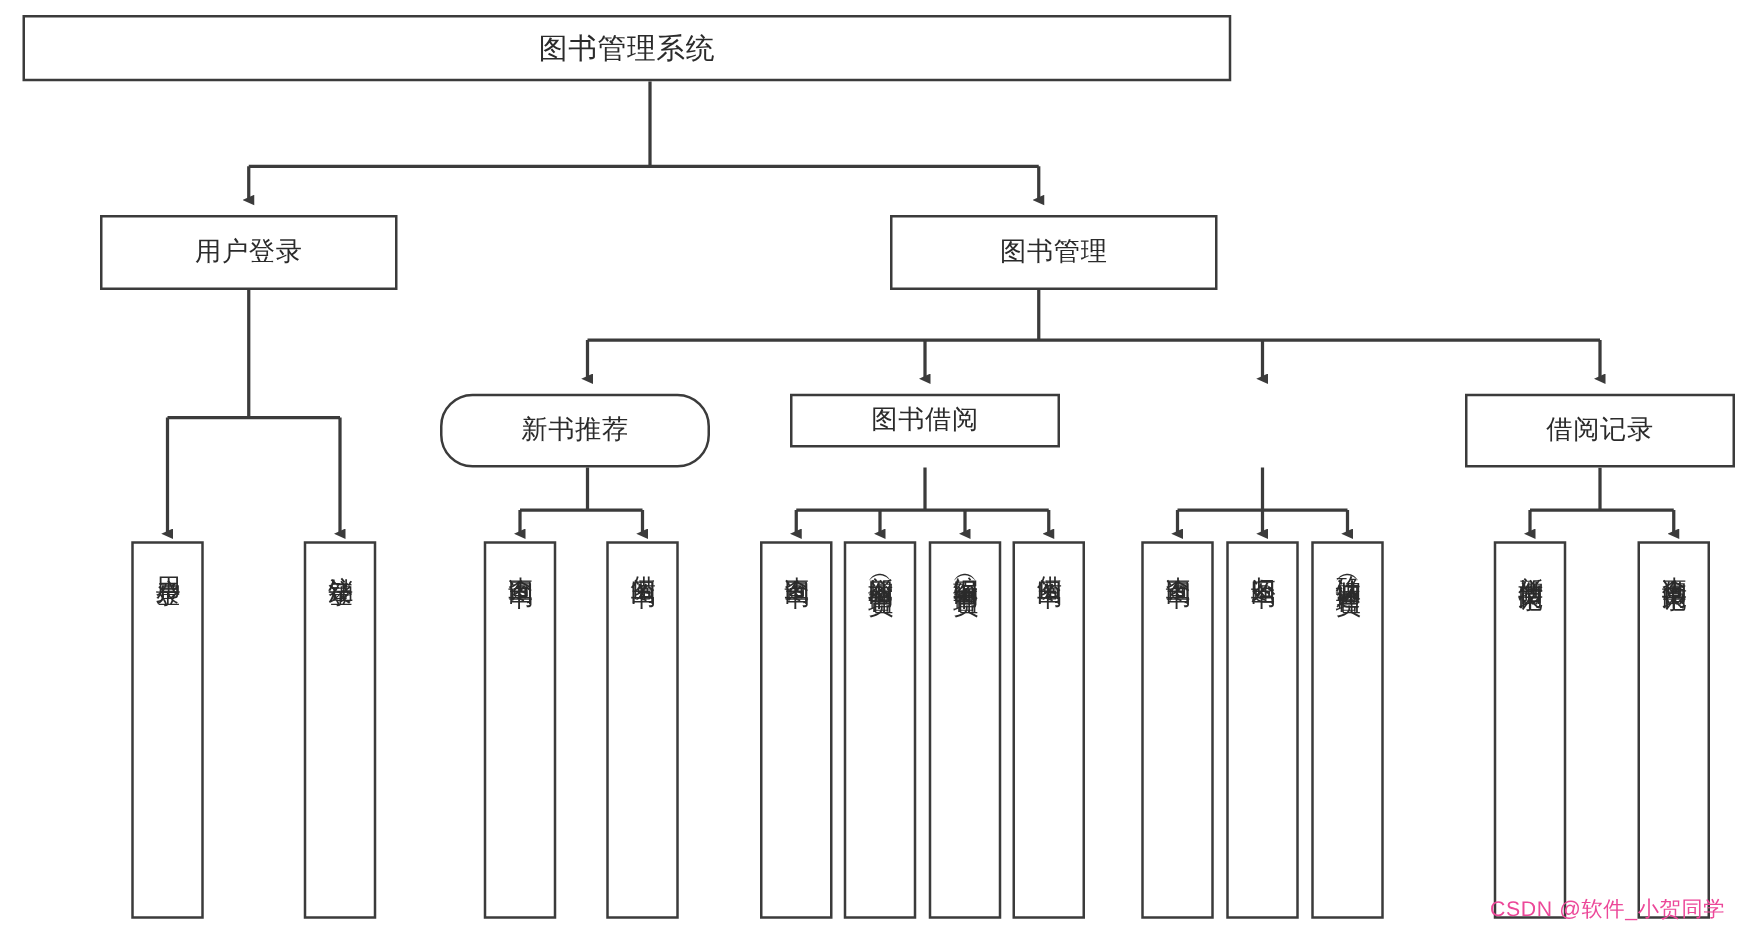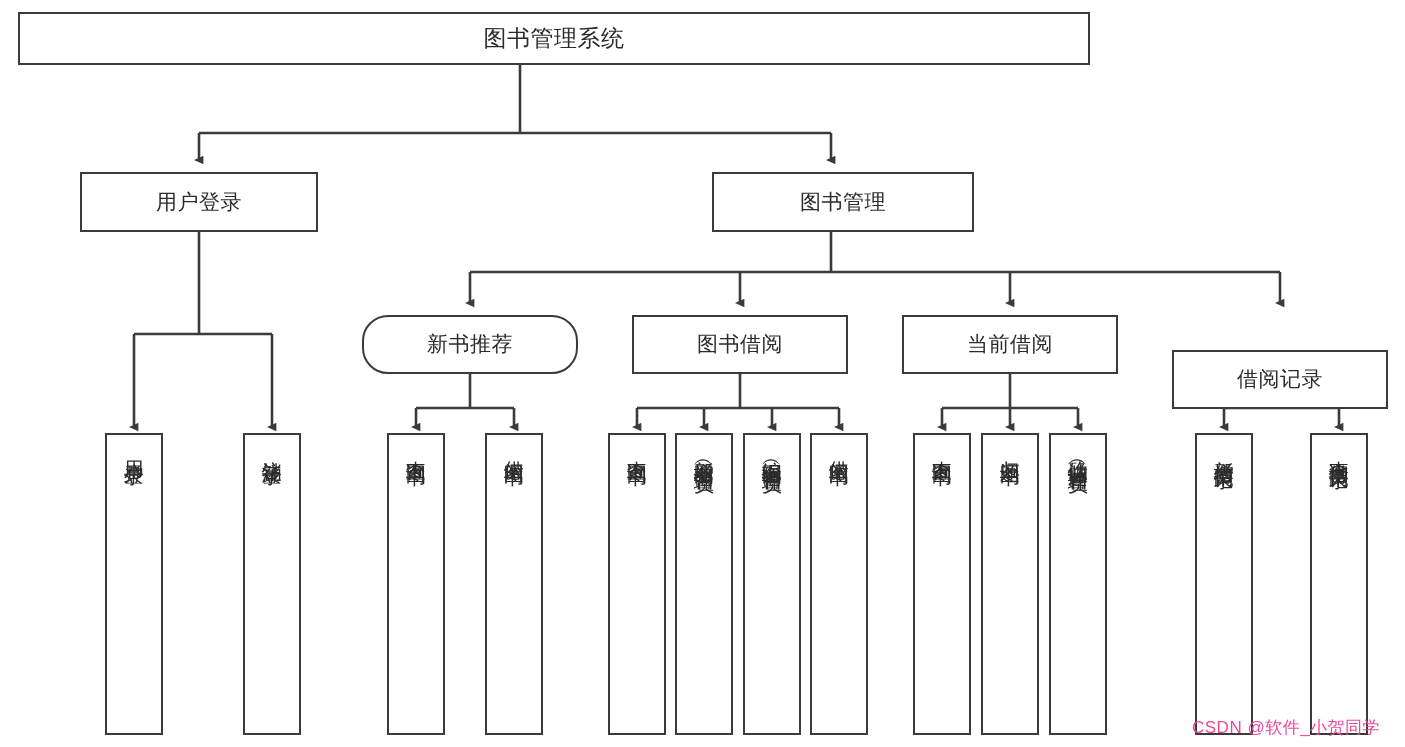--- a/index.html
+++ b/index.html
@@ -115,41 +115,38 @@
       <path d="M1010,408 L1010,427" marker-end="url(#arrow)"></path>
       <path d="M1078,408 L1078,427" marker-end="url(#arrow)"></path>
 
       <path d="M1280,374 L1280,408"></path>
       <path d="M1224,408 L1339,408"></path>
       <path d="M1224,408 L1224,427" marker-end="url(#arrow)"></path>
       <path d="M1339,408 L1339,427" marker-end="url(#arrow)"></path>
     </g>
   </svg>
 
-  <div class="node root" style="left:18px; top:12px; width:1072px; height:53px;">
+  <div class="node root" style="left:18px; top:12px; width:967px; height:53px;">
     <span class="lbl">图书管理系统</span>
   </div>
 
   <div class="node lvl1" style="left:80px; top:172px; width:238px; height:60px;">
     <span class="lbl">用户登录</span>
   </div>
   <div class="node lvl1" style="left:712px; top:172px; width:262px; height:60px;">
     <span class="lbl">图书管理</span>
   </div>
 
-  <div class="node lvl2" style="left:362px; top:315px; width:216px; height:59px;border-radius:26px;">
+  <div class="node lvl2" style="left:352px; top:315px; width:216px; height:59px;border-radius:26px;">
     <span class="lbl">新书推荐</span>
   </div>
-  <div class="node lvl2" style="left:632px; top:315px; width:216px; height:59px;">
+  <div class="node lvl2" style="left:632px; top:315px; width:216px; height:43px;">
     <span class="lbl">图书借阅</span>
   </div>
-  <div class="node lvl2" style="left:902px; top:315px; width:216px; height:59px;">
-    <span class="lbl">当前借阅</span>
-  </div>
-  <div class="node lvl2" style="left:1172px; top:315px; width:216px; height:59px;margin-top:35px;">
+  <div class="node lvl2" style="left:1172px; top:315px; width:216px; height:59px;">
     <span class="lbl">借阅记录</span>
   </div>
 
   <div class="node leaf" style="left:105px; top:433px; width:58px; height:302px;">
     <span class="lbl">用户登录</span>
   </div>
   <div class="node leaf" style="left:243px; top:433px; width:58px; height:302px;">
     <span class="lbl">注销登录</span>
   </div>
 

